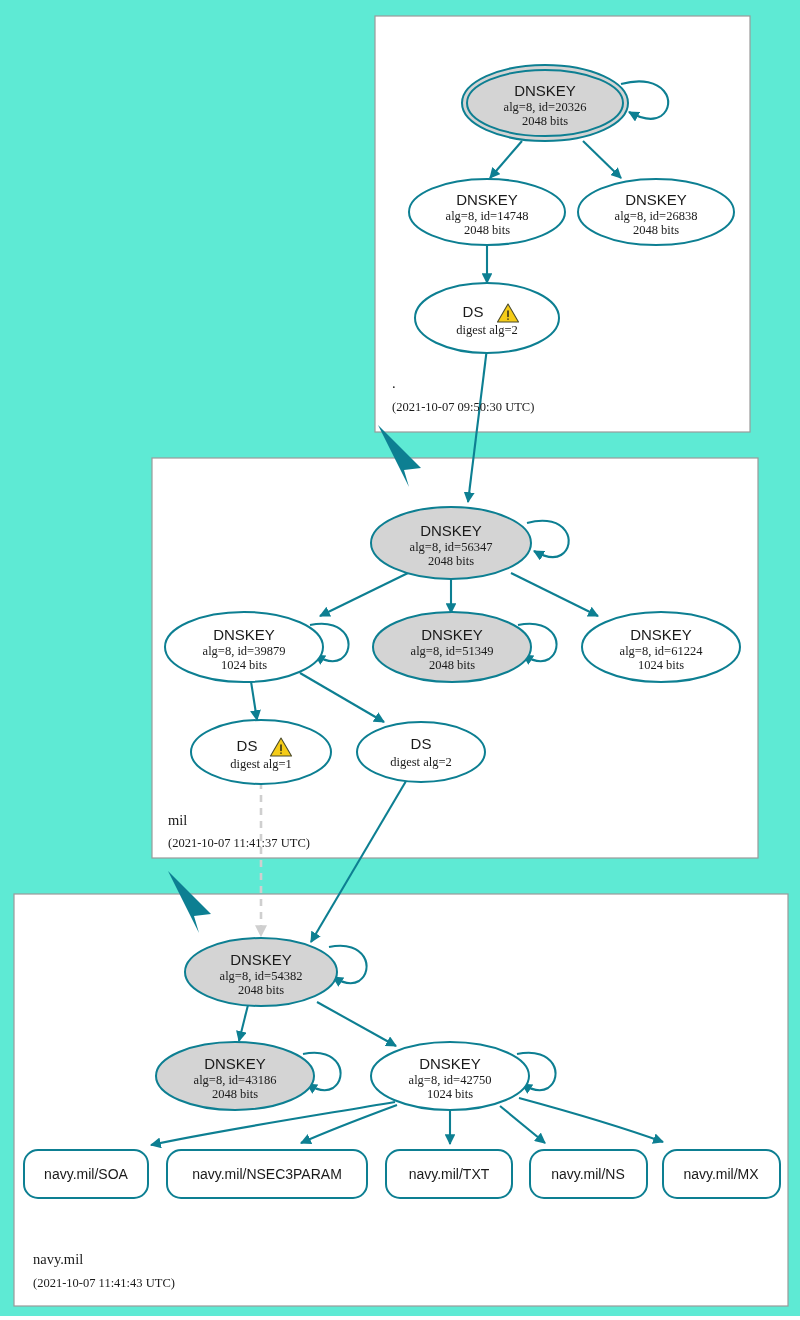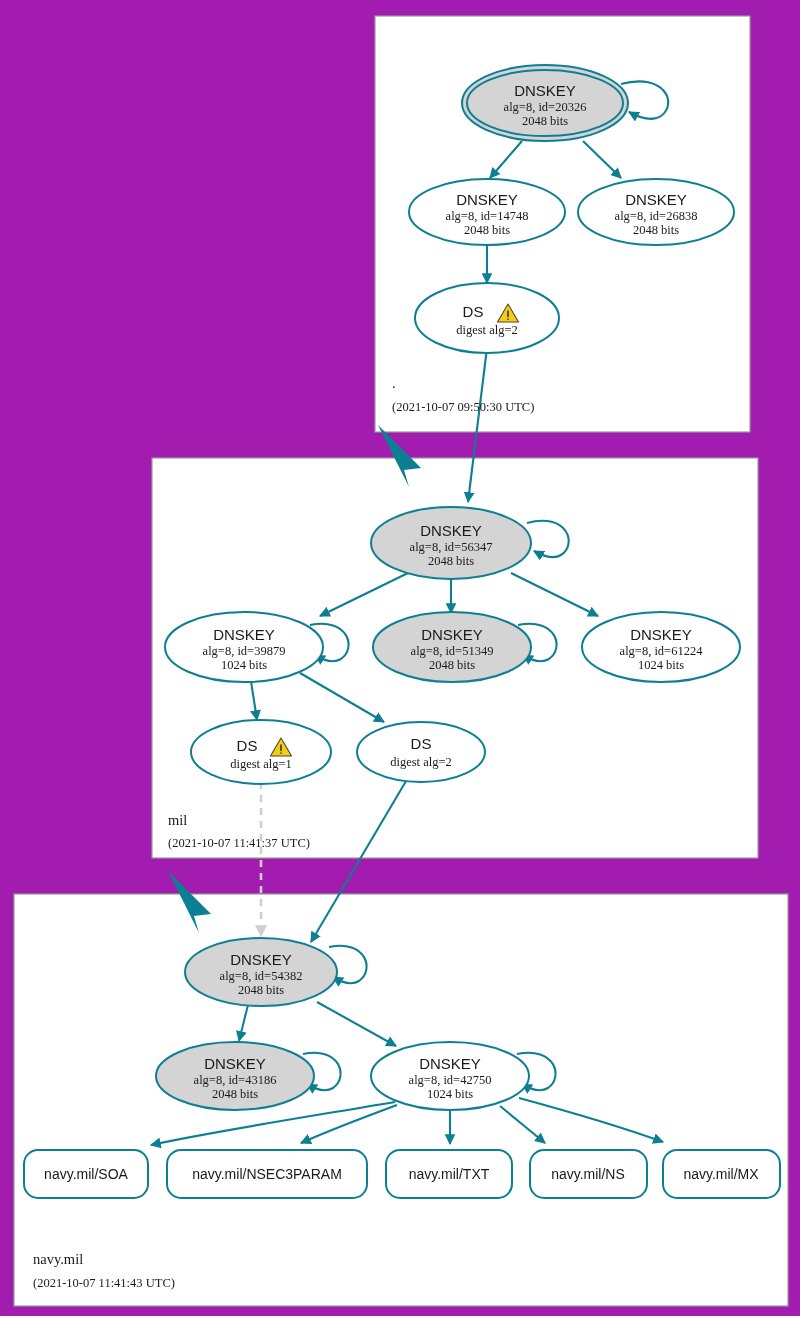--- a/index.html
+++ b/index.html
@@ -4,21 +4,21 @@
 <style>
   html, body {
     margin: 0;
     padding: 0;
     background: #ffffff;
   }
   #stage {
     position: relative;
     width: 800px;
     height: 1316px;
-    background: #a21caf;
+    background: #5eead4;
     font-family: "Liberation Sans", sans-serif;
     overflow: hidden;
   }
   #graph-svg {
     position: absolute;
     left: 0;
     top: 0;
     width: 800px;
     height: 1320px;
   }

